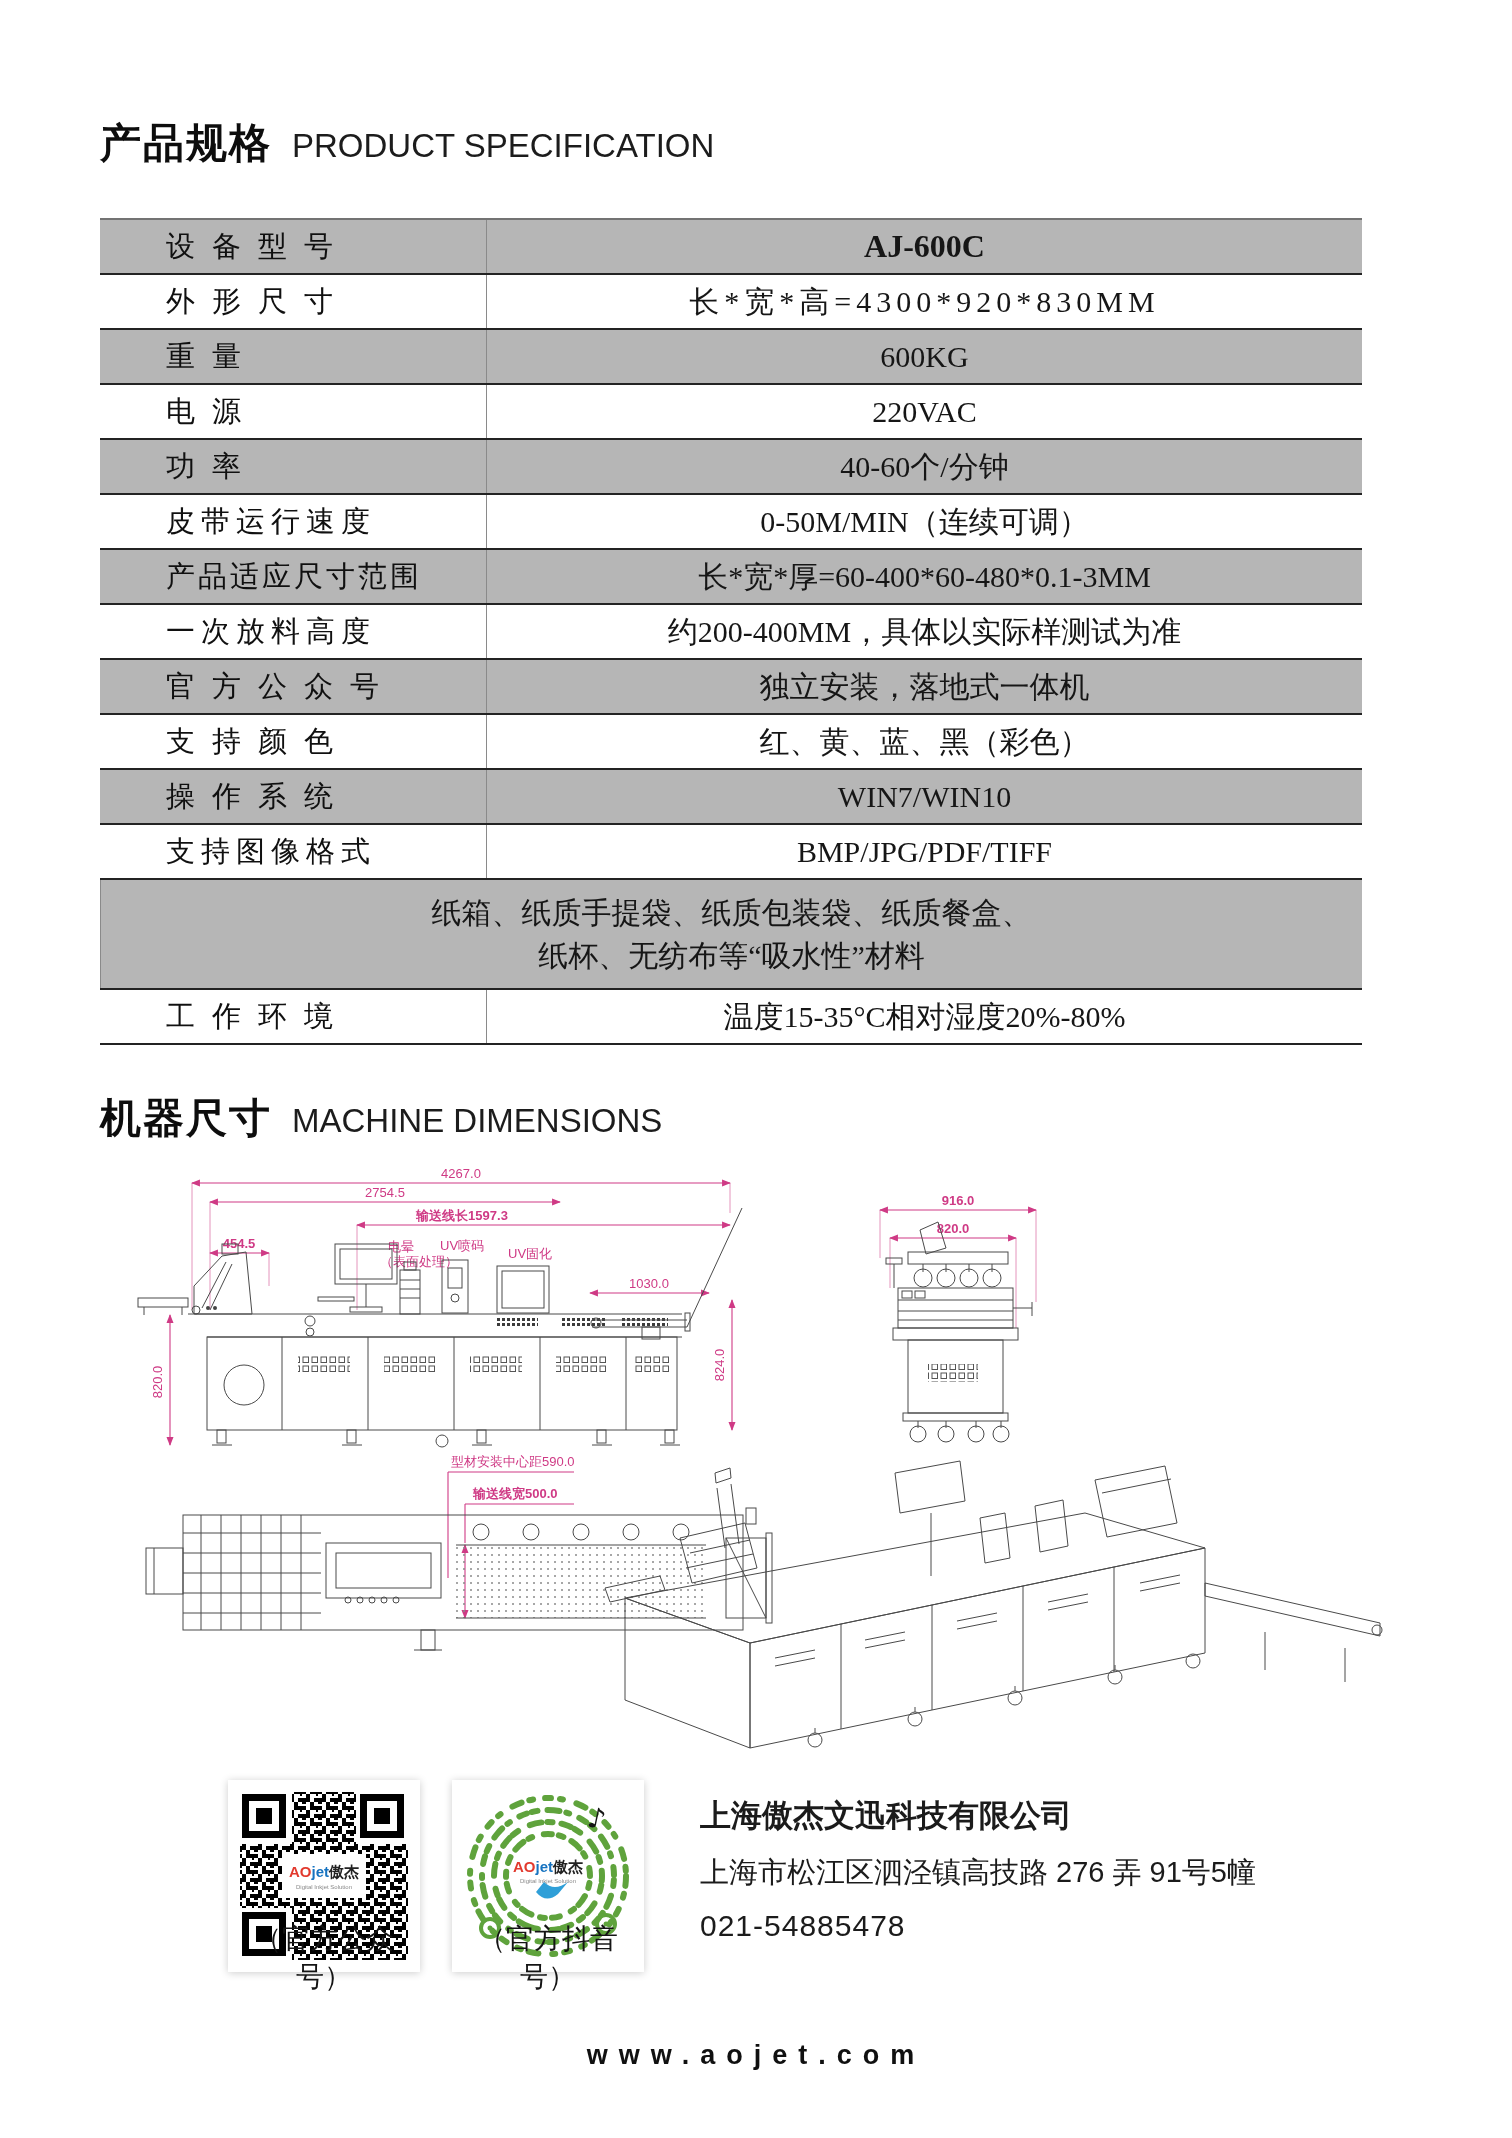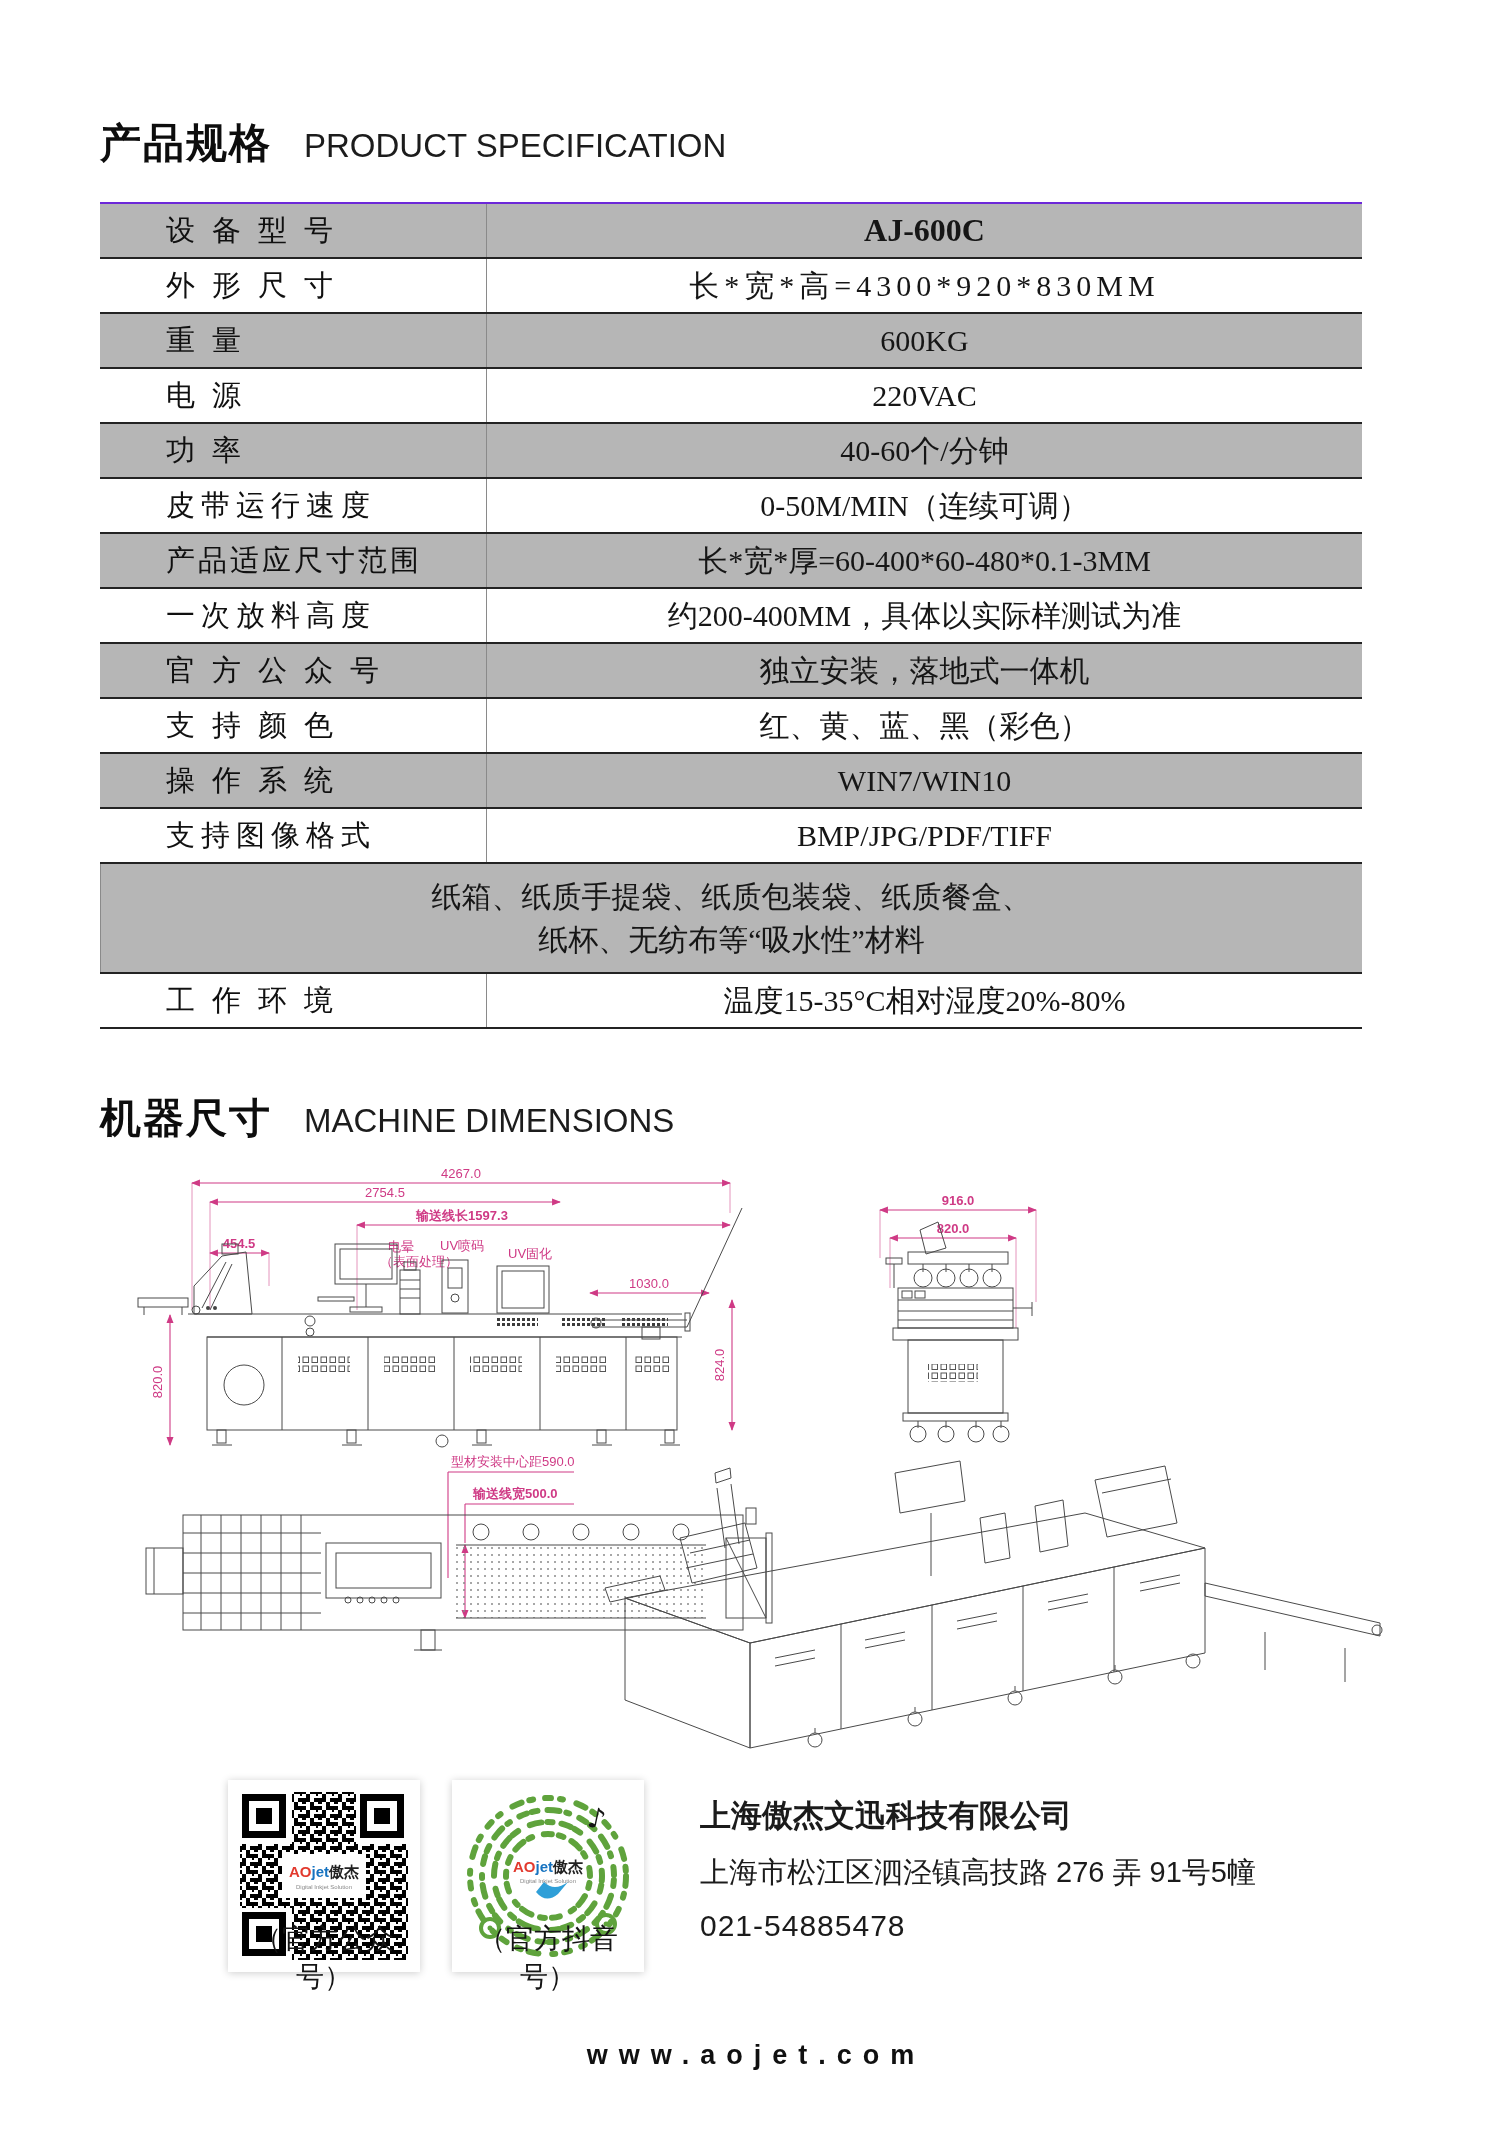--- a/index.html
+++ b/index.html
@@ -1,28 +1,28 @@
 <!DOCTYPE html>
 <html><head>
 <meta charset="utf-8">
 <style>
   html,body{margin:0;padding:0;background:#e8e8e8;}
   .page{position:relative;width:1512px;height:2138px;background:#ffffff;overflow:hidden;
         font-family:"Liberation Sans",sans-serif;}
 
   
-  .sec-head{position:absolute;left:100px;display:flex;align-items:baseline;gap:32px;}
+  .sec-head{position:absolute;left:100px;display:flex;align-items:baseline;gap:20px;}
   .sec-head .zh{font-family:"Liberation Sans",sans-serif;font-weight:900;font-size:41px;
                 color:#0d0d0d;letter-spacing:2px;}
   .sec-head .en{font-family:"Liberation Sans",sans-serif;font-weight:400;font-size:33px;color:#1c1c1c;}
   #spec-head{top:116px;}
   #dim-head{top:1091px;}
 
   
-  .spec-table{position:absolute;left:100px;top:202px;width:1262px;border-top:2px solid #6d28d9;}
+  .spec-table{position:absolute;left:100px;top:218px;width:1262px;border-top:2px solid #737373;}
   .spec-row{display:flex;min-height:53px;border-bottom:2px solid #232323;background:#ffffff;}
   .spec-row.shaded{background:#b6b6b6;}
   .spec-row.tall{min-height:108px;}
   .spec-label{width:386px;box-sizing:border-box;display:flex;align-items:center;padding-left:66px;
               font-family:"Liberation Serif","DejaVu Serif",serif;font-size:29px;color:#101010;
               letter-spacing:3px;}
   .spec-label.ls-wide{letter-spacing:17px;}
   .spec-label.ls-mid{letter-spacing:6px;}
   .spec-value{flex:1;display:flex;align-items:center;justify-content:center;text-align:center;
               font-family:"Liberation Serif","DejaVu Serif",serif;font-size:30px;line-height:1.45;

